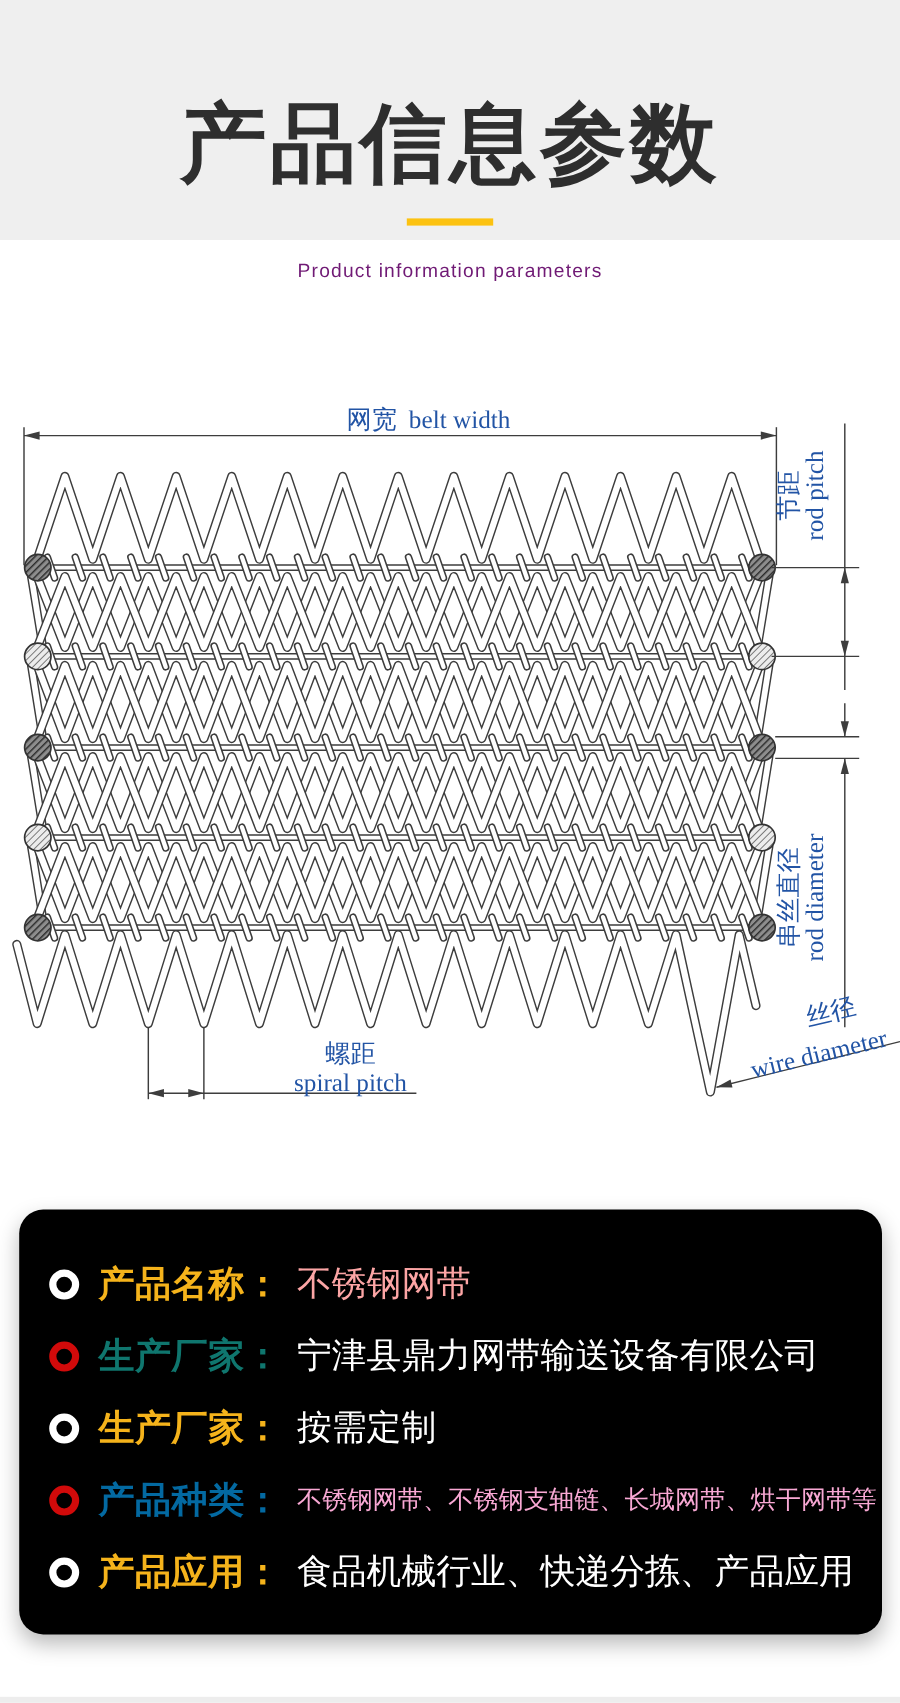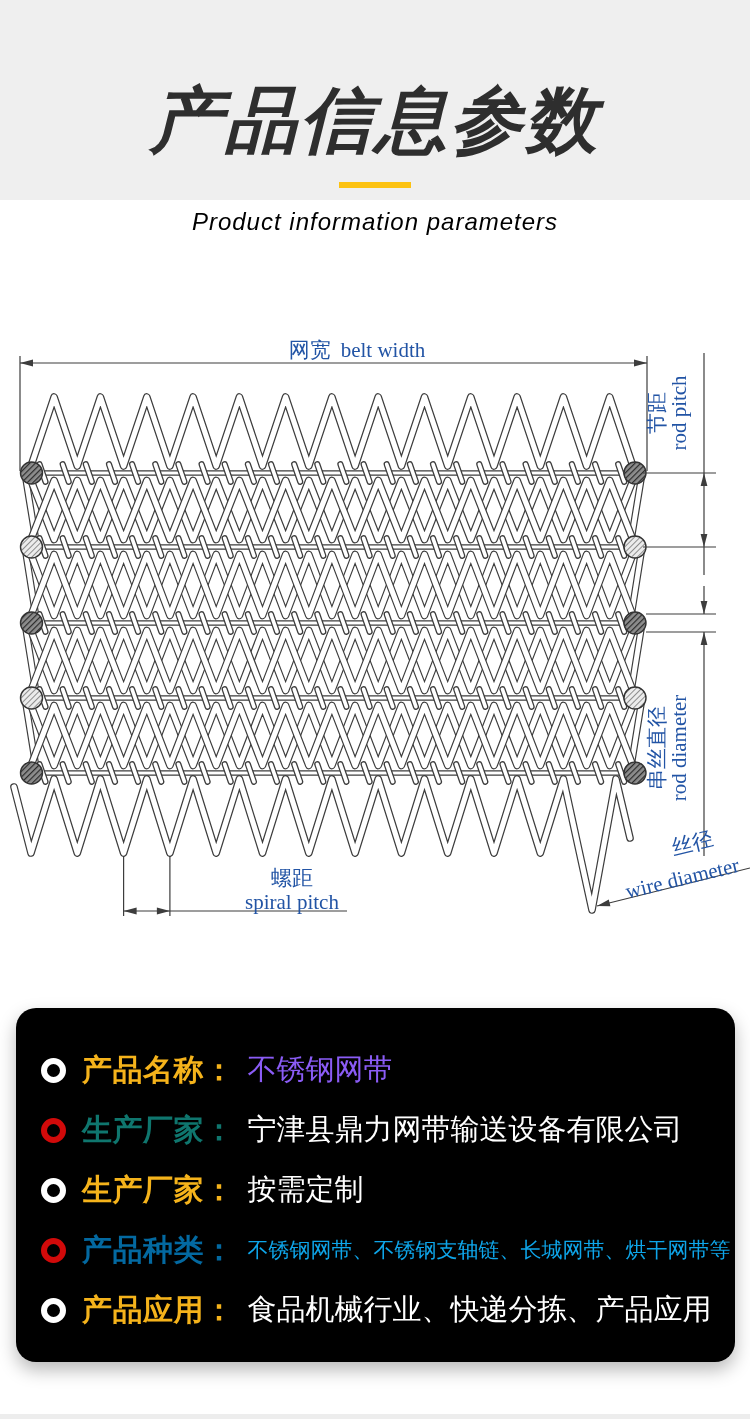--- a/index.html
+++ b/index.html
@@ -2,28 +2,28 @@
 <html><head>
 <meta charset="utf-8">
 <style>
   html,body{margin:0;padding:0}
   body{
     width:750px;height:1419px;position:relative;background:#ffffff;
     font-family:"Liberation Sans",sans-serif;overflow:hidden;
   }
   .header{
     position:absolute;top:0;left:0;width:750px;height:200px;
-    background:#efefef;text-align:center;font-style:italic;
+    background:#efefef;text-align:center;
   }
   .title{
     margin:0;padding-top:84px;font-size:72px;line-height:1;
     font-weight:900;color:#2e2e2e;letter-spacing:3px;
   }
   .accent-bar{width:72px;height:6px;background:#fcc211;margin:26px auto 0;}
-  .subtitle{margin:20px 0 0;font-size:24px;color:#000000;letter-spacing:1px;}
+  .subtitle{margin:30px 0 0;font-size:16px;color:#701a75;letter-spacing:1px;}
   svg.diagram{position:absolute;top:330px;left:0;}
   .dim-label{fill:#2254a5;font-family:"Liberation Serif",serif;font-size:21px;}
   .panel{
     position:absolute;left:16px;top:1008px;width:719px;height:354px;
     background:#000;border-radius:20px;box-sizing:border-box;padding-top:32px;
     box-shadow:0 8px 18px rgba(0,0,0,.28);
   }
   .info-row{height:60px;display:flex;align-items:center;padding-left:25px;}
   .bullet{
     width:13px;height:13px;border:6px solid #fff;border-radius:50%;
@@ -410,36 +410,36 @@
   <text class="dim-label" x="292" y="909" text-anchor="middle">spiral pitch</text>
 
   <text class="dim-label" text-anchor="middle" transform="translate(694,850) rotate(-13.5)">丝径</text>
   <text class="dim-label" text-anchor="middle" transform="translate(684,885) rotate(-13.5)">wire diameter</text>
 </svg>
 
 <div class="panel" id="info-panel">
     <div class="info-row">
       <span class="bullet" style="border-color: rgb(255, 255, 255);"></span>
       <span class="info-label" style="color: rgb(245, 179, 27);">产品名称：</span>
-      <span class="info-value" style="color: #8b5cf6;">不锈钢网带</span>
+      <span class="info-value" style="color: #fca5a5;">不锈钢网带</span>
     </div>
     <div class="info-row">
       <span class="bullet" style="border-color: rgb(209, 10, 10);"></span>
       <span class="info-label" style="color: #0f766e;">生产厂家：</span>
       <span class="info-value" style="color: rgb(255, 255, 255);">宁津县鼎力网带输送设备有限公司</span>
     </div>
     <div class="info-row">
       <span class="bullet" style="border-color: rgb(255, 255, 255);"></span>
       <span class="info-label" style="color: rgb(245, 179, 27);">生产厂家：</span>
       <span class="info-value" style="color: rgb(255, 255, 255);">按需定制</span>
     </div>
     <div class="info-row">
       <span class="bullet" style="border-color: rgb(209, 10, 10);"></span>
       <span class="info-label" style="color: #0369a1;">产品种类：</span>
-      <span class="info-value small" style="color: #0ea5e9;">不锈钢网带、不锈钢支轴链、长城网带、烘干网带等</span>
+      <span class="info-value small" style="color: #f9a8d4;">不锈钢网带、不锈钢支轴链、长城网带、烘干网带等</span>
     </div>
     <div class="info-row">
       <span class="bullet" style="border-color: rgb(255, 255, 255);"></span>
       <span class="info-label" style="color: rgb(245, 179, 27);">产品应用：</span>
       <span class="info-value" style="color: rgb(255, 255, 255);">食品机械行业、快递分拣、产品应用</span>
     </div>
   </div>
 
 <div class="footer-strip"></div>
 

